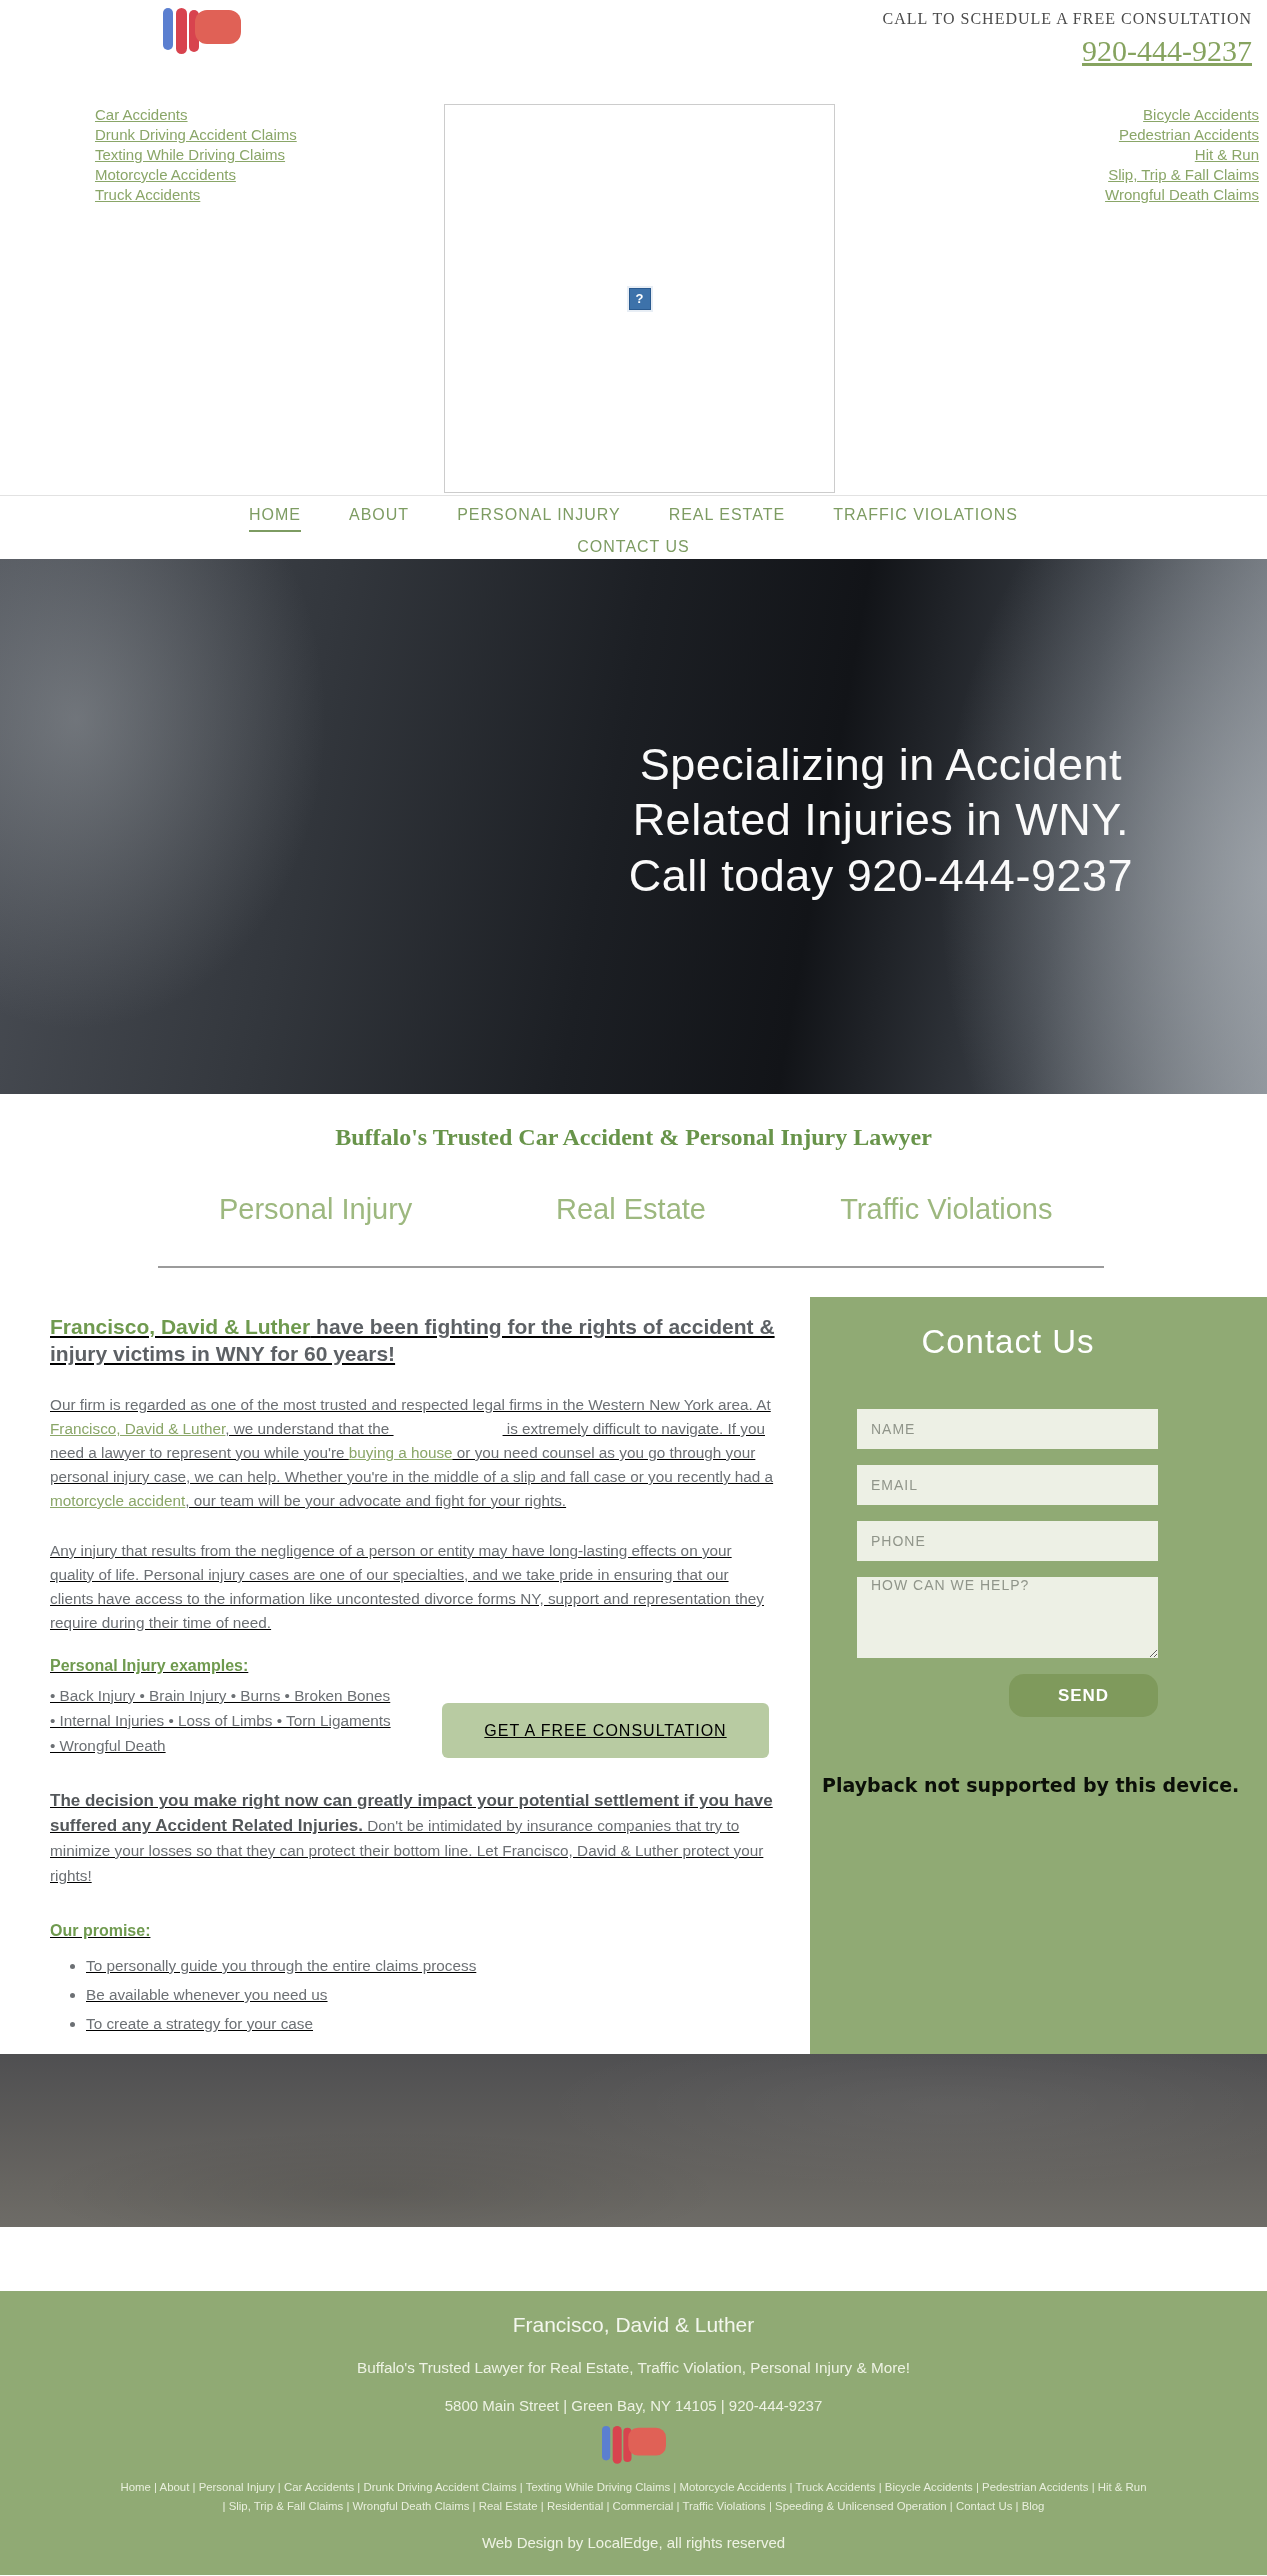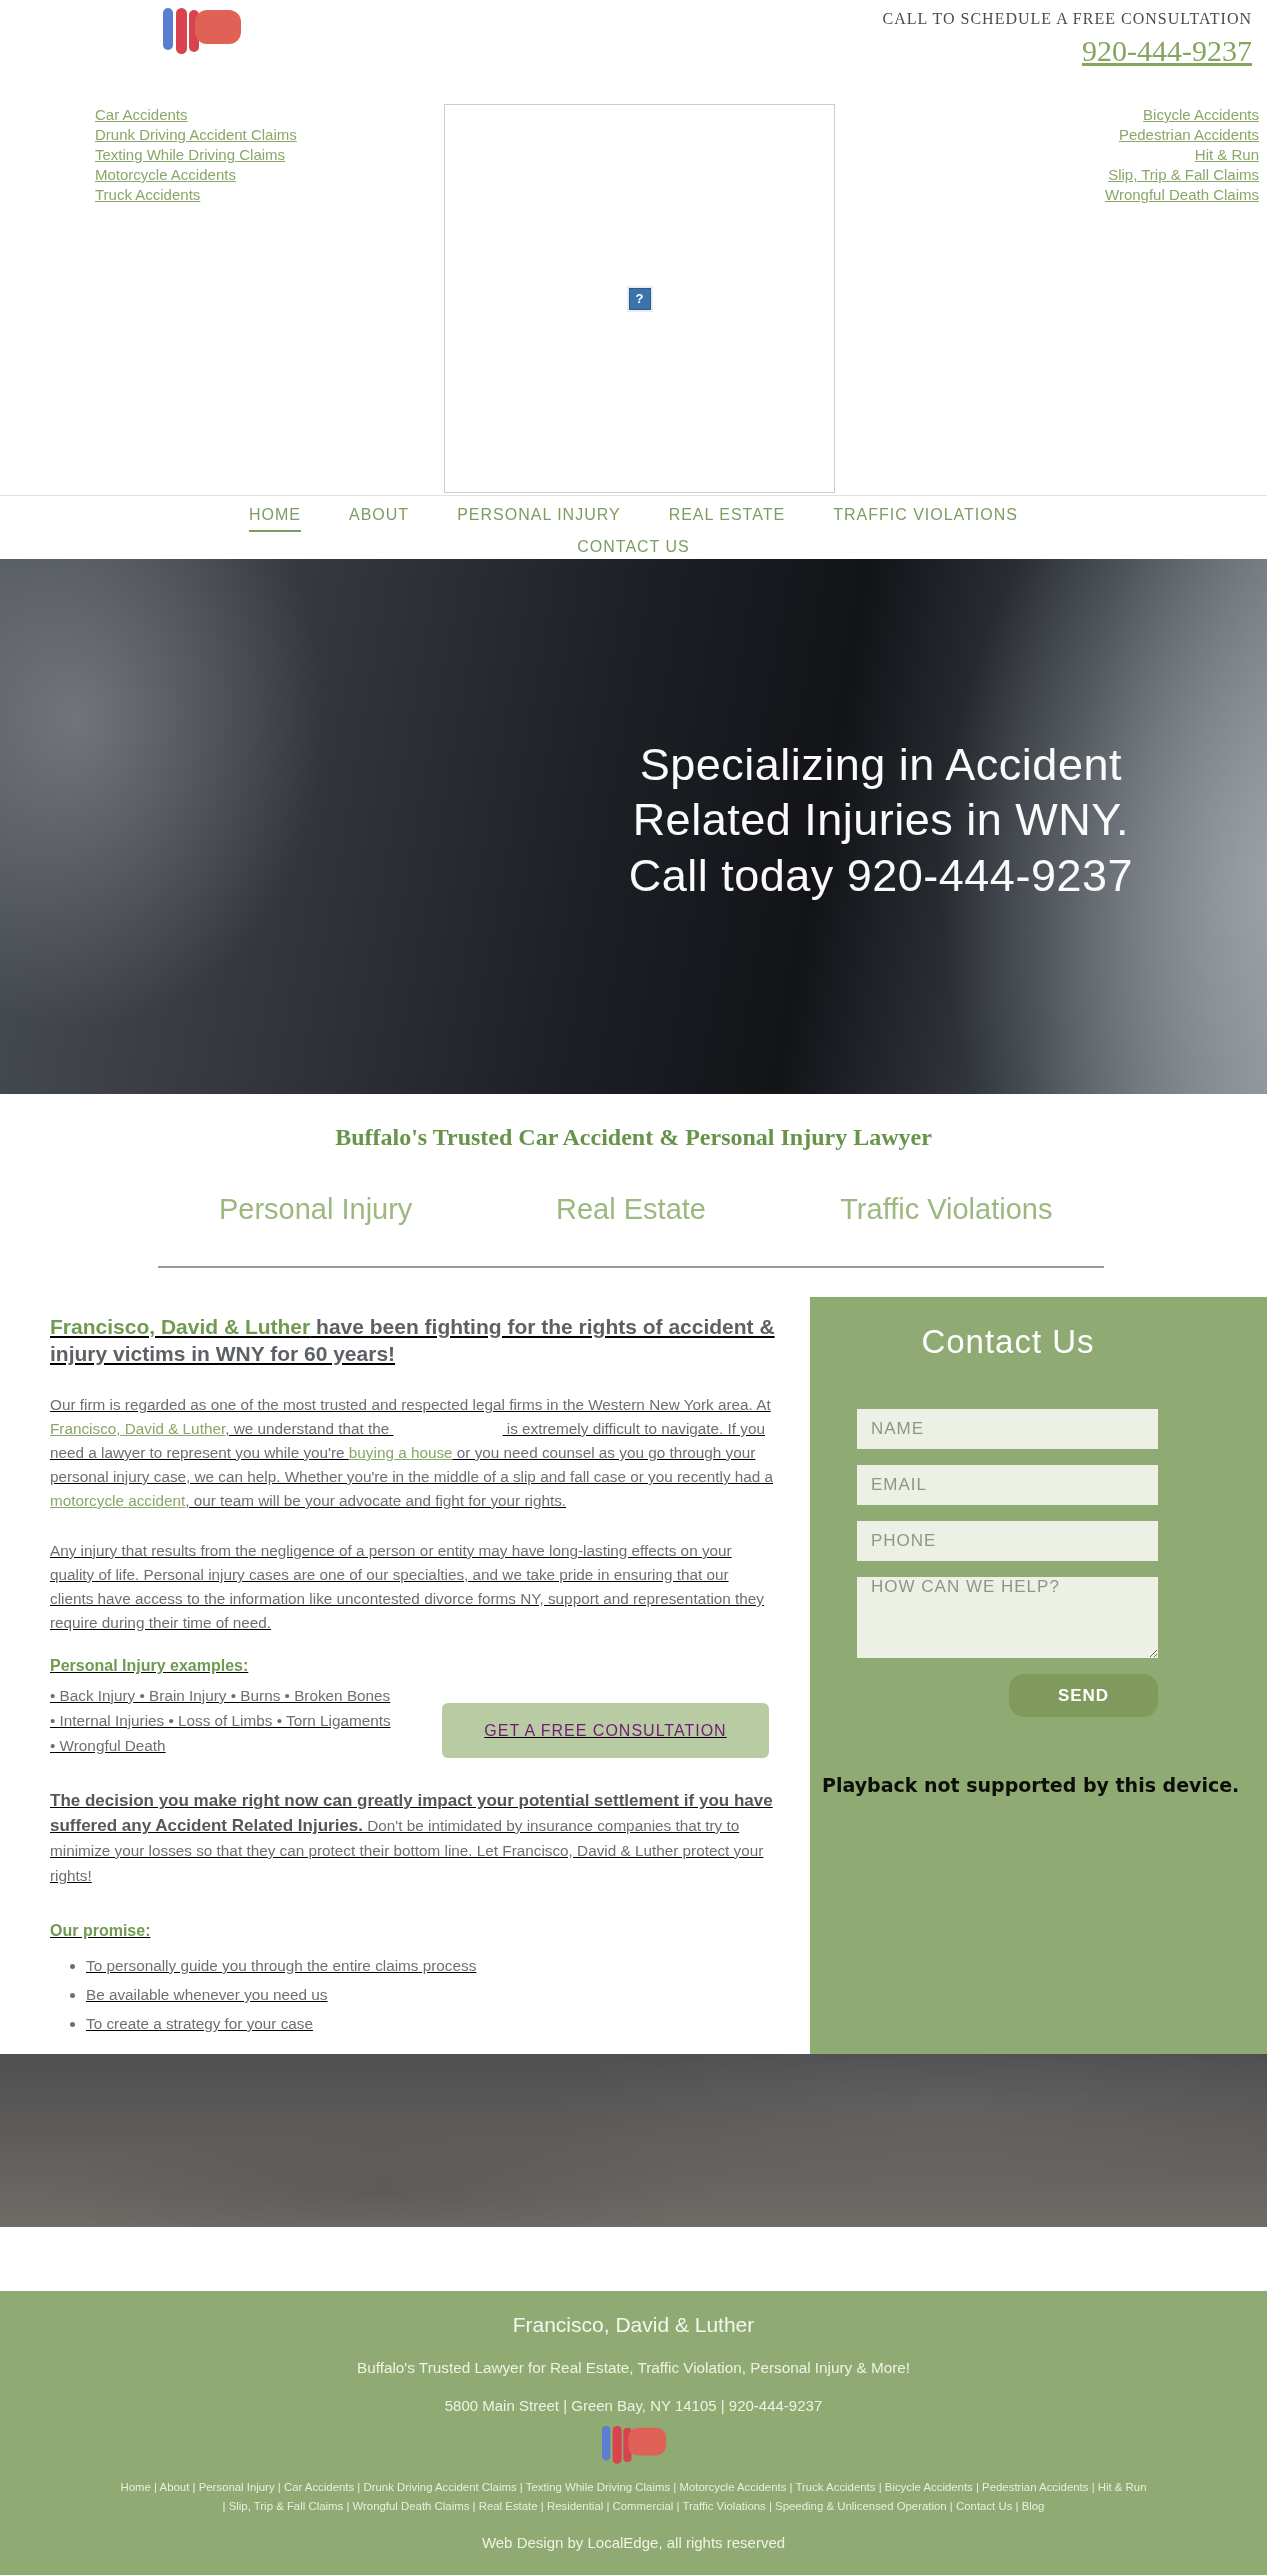--- a/index.html
+++ b/index.html
@@ -55,32 +55,32 @@
   .main-area { display:flex; min-height:757px; }
   .content-col { width:810px; padding:16px 35px 0 50px;text-decoration:underline; }
   .content-h2 { font-size:21px; line-height:27px; font-weight:bold; color:#5d6165; }
   .content-h2 .highlight { color:var(--label_green,#6f9a4f); }
   .body-text { margin-top:26px; font-size:15.3px; line-height:24px; color:#6c7074; }
   .green-link { color:var(--link_green,#8aa668); text-decoration:underline; }
   .gap-spacer { display:inline-block; width:109px; height:1px; }
   .examples-label, .promise-label { margin-top:22px; font-size:16px; font-weight:bold; color:var(--label_green,#6f9a4f); }
   .examples-row { display:flex; margin-top:8px; align-items:flex-end; }
   .examples-list { width:386px; font-size:15.3px; line-height:25px; color:#6c7074; }
-  .cta-button { width:327px; height:55px; margin-left:6px; background:var(--button_light,#b8cba2); border:none; border-radius:6px; color:#701a75; font-family:"Liberation Sans", sans-serif; font-size:16px; letter-spacing:1px; }
+  .cta-button { width:327px; height:55px; margin-left:6px; background:var(--button_light,#b8cba2); border:none; border-radius:6px; color:#000000; font-family:"Liberation Sans", sans-serif; font-size:16px; letter-spacing:1px; }
   .decision-para { margin-top:30px; font-size:15.3px; line-height:25px; color:#6c7074; }
   .decision-para .bold-part { font-size:17px; font-weight:bold; color:#54585b; }
   .promise-label { margin-top:34px; }
   .promise-list { margin:14px 0 0 36px; font-size:15.3px; line-height:24px; color:#6c7074; }
   .promise-list li { margin-bottom:5px; }
 
   
   .sidebar { width:457px; background:var(--sage_panel,#90aa74); padding:0 0 0 0; }
   .sidebar-title { margin-top:26px; width:302px; margin-left:47px; text-align:center; color:#ffffff; font-size:33px; font-weight:300; letter-spacing:1px; }
   .contact-form { margin:48px 109px 0 47px; }
-  .field { display:block; width:100%; height:40px; margin-bottom:16px; background:#edf0e5; border:none; padding:0 14px; font-family:"Liberation Sans", sans-serif; font-size:17px; letter-spacing:1px; color:#4c5046; }
+  .field { display:block; width:100%; height:40px; margin-bottom:16px; background:#edf0e5; border:none; padding:0 14px; font-family:"Liberation Sans", sans-serif; font-size:14px; letter-spacing:1px; color:#4c5046; }
   .field::placeholder { color:#90958a; }
   textarea.field { height:81px; resize:both; }
   .send-button { display:block; margin-left:auto; width:149px; height:43px; background:var(--send_green,#7f9a5c); border:none; border-radius:15px; color:#ffffff; font-family:"Liberation Sans", sans-serif; font-size:17px; letter-spacing:1px;font-weight:bold; }
   .playback-note { margin:57px 0 0 12px; font-family:"DejaVu Sans", sans-serif; font-size:19px; font-weight:bold; color:#0b0f08; }
 
   
   .concrete-strip { height:173px;
     background:
       radial-gradient(ellipse 495px 89px at 30% 80%, rgba(0,0,0,0.10), transparent 70%),
       radial-gradient(ellipse 594px 119px at 75% 30%, rgba(255,255,255,0.05), transparent 70%),

